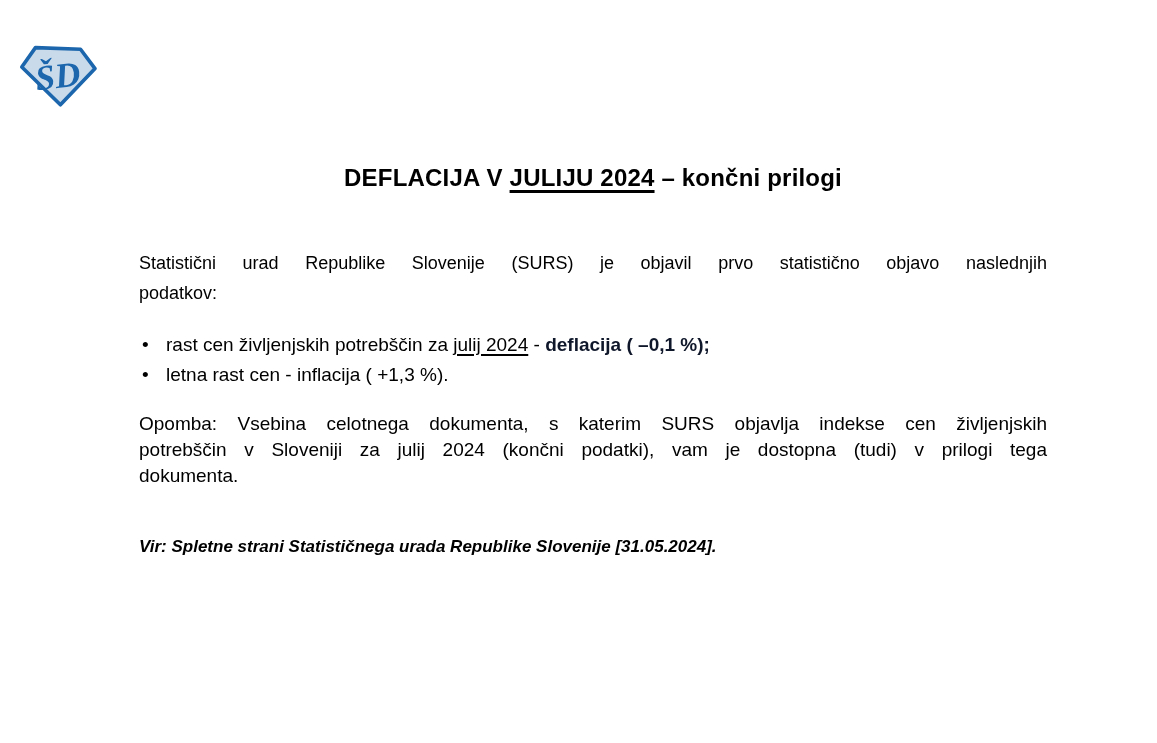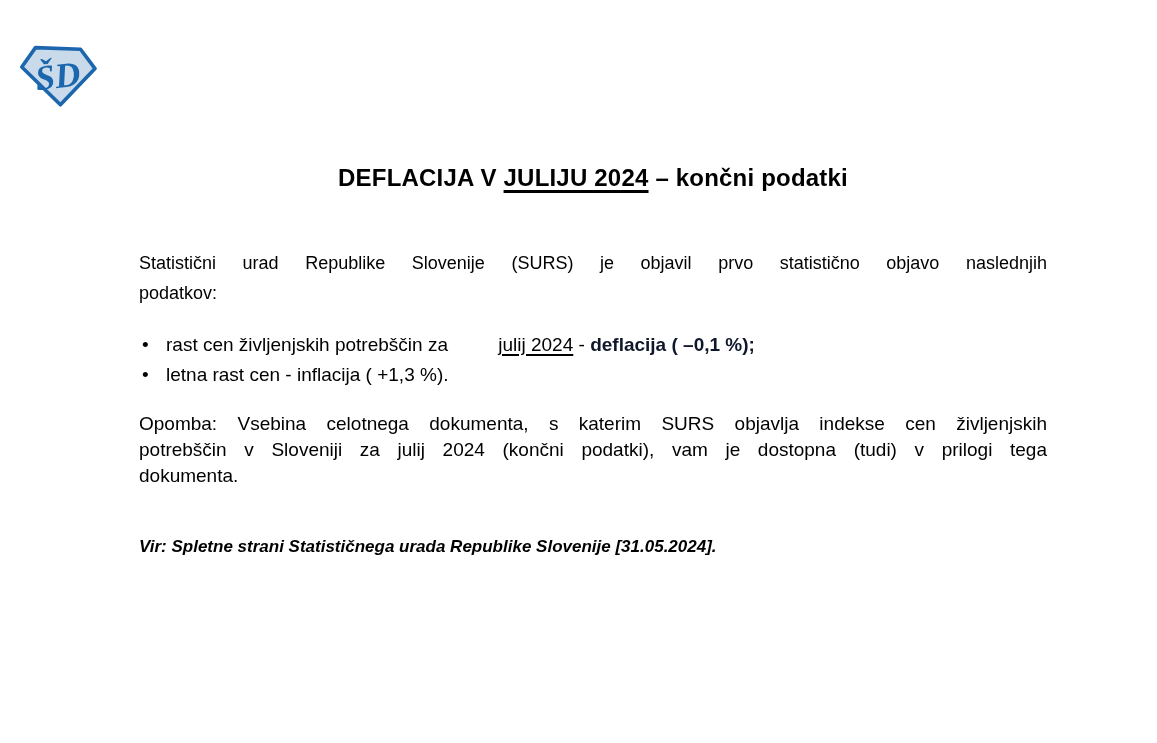--- a/index.html
+++ b/index.html
@@ -36,21 +36,20 @@
   }
   .u-thick {
     text-decoration: underline;
     text-decoration-thickness: 3px;
     text-underline-offset: 4px;
   }
   .u-thin {
     text-decoration: underline;
     text-decoration-thickness: 2px;
     text-underline-offset: 3px;
-    margin-left: 45px;
   }
   .intro {
     position: absolute;
     left: 139px;
     top: 248px;
     width: 908px;
     font-size: 18px;
     line-height: 30px;
   }
   .jline {
@@ -102,21 +101,21 @@
 
 <div class="page">
 
   <div class="logo">
     <svg viewBox="0 0 100 82" width="82" height="66">
       <path d="M5,31 L22,7 L78,9 L96,33 L53,78 Z" fill="#C9DAEB" stroke="#1B66AC" stroke-width="4.5" stroke-linejoin="round"></path>
       <text x="50" y="57" text-anchor="middle" font-size="44" font-weight="bold" font-style="italic" fill="#1B66AC" transform="rotate(-7 50 45)" font-family="Liberation Serif, serif">ŠD</text>
     </svg>
   </div>
 
-  <div class="title"><span>DEFLACIJA V </span><span class="u-thick">JULIJU 2024</span><span> – končni podatki</span></div>
+  <div class="title"><span>DEFLACIJA V </span><span class="u-thick">JULIJU 2024</span><span> – končni prilogi</span></div>
 
   <div class="intro">
     <div class="jline">Statistični urad Republike Slovenije (SURS) je objavil prvo statistično objavo naslednjih</div>
     <div>podatkov:</div>
   </div>
 
   <div class="bullets">
     <div class="bullet"><span>rast cen življenjskih potrebščin za </span><span class="u-thin">julij 2024</span><span> - </span><span class="red">deflacija ( –0,1 %);</span></div>
     <div class="bullet"><span>letna rast cen - inflacija ( +1,3 %).</span></div>
   </div>

